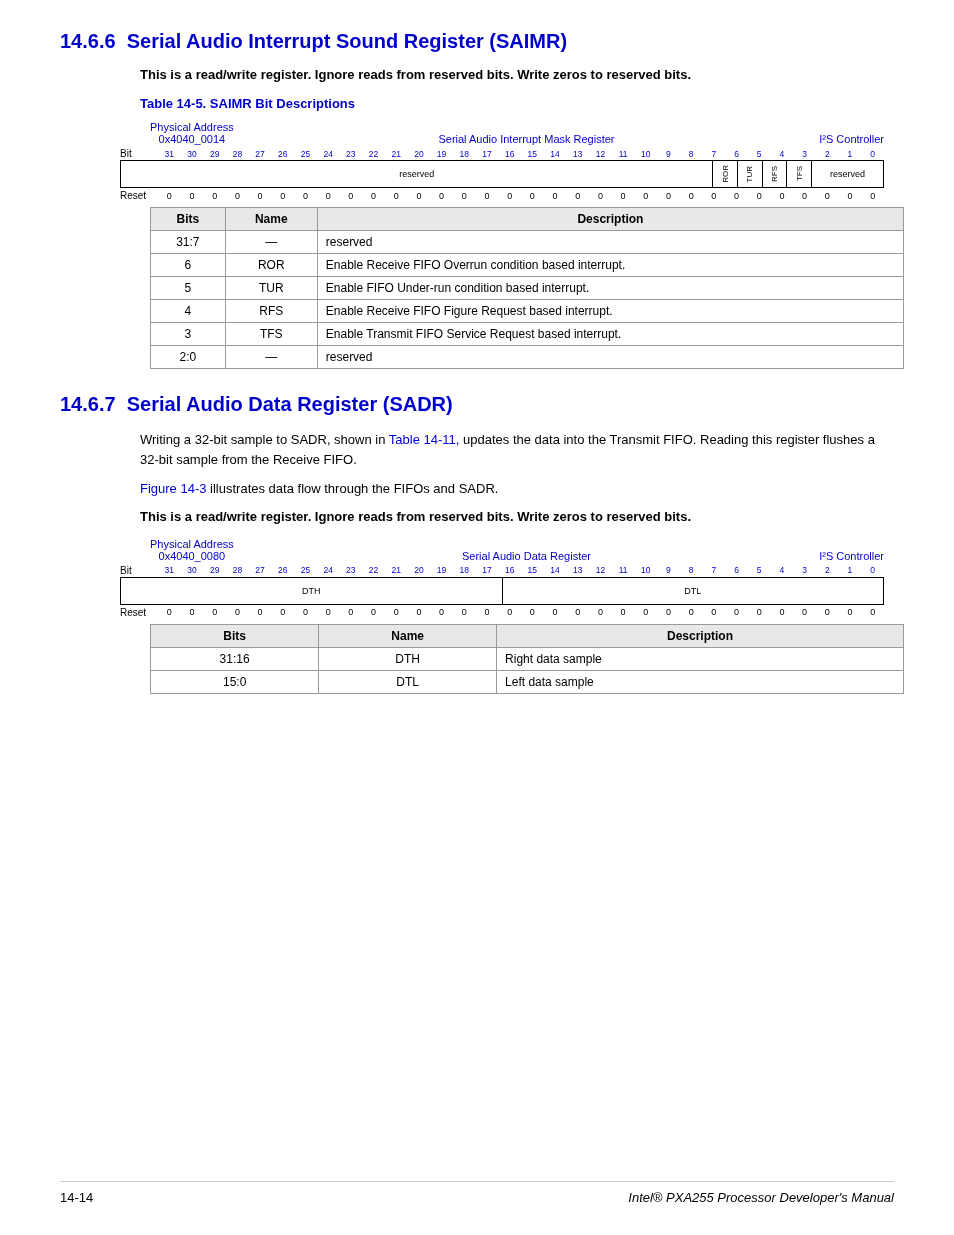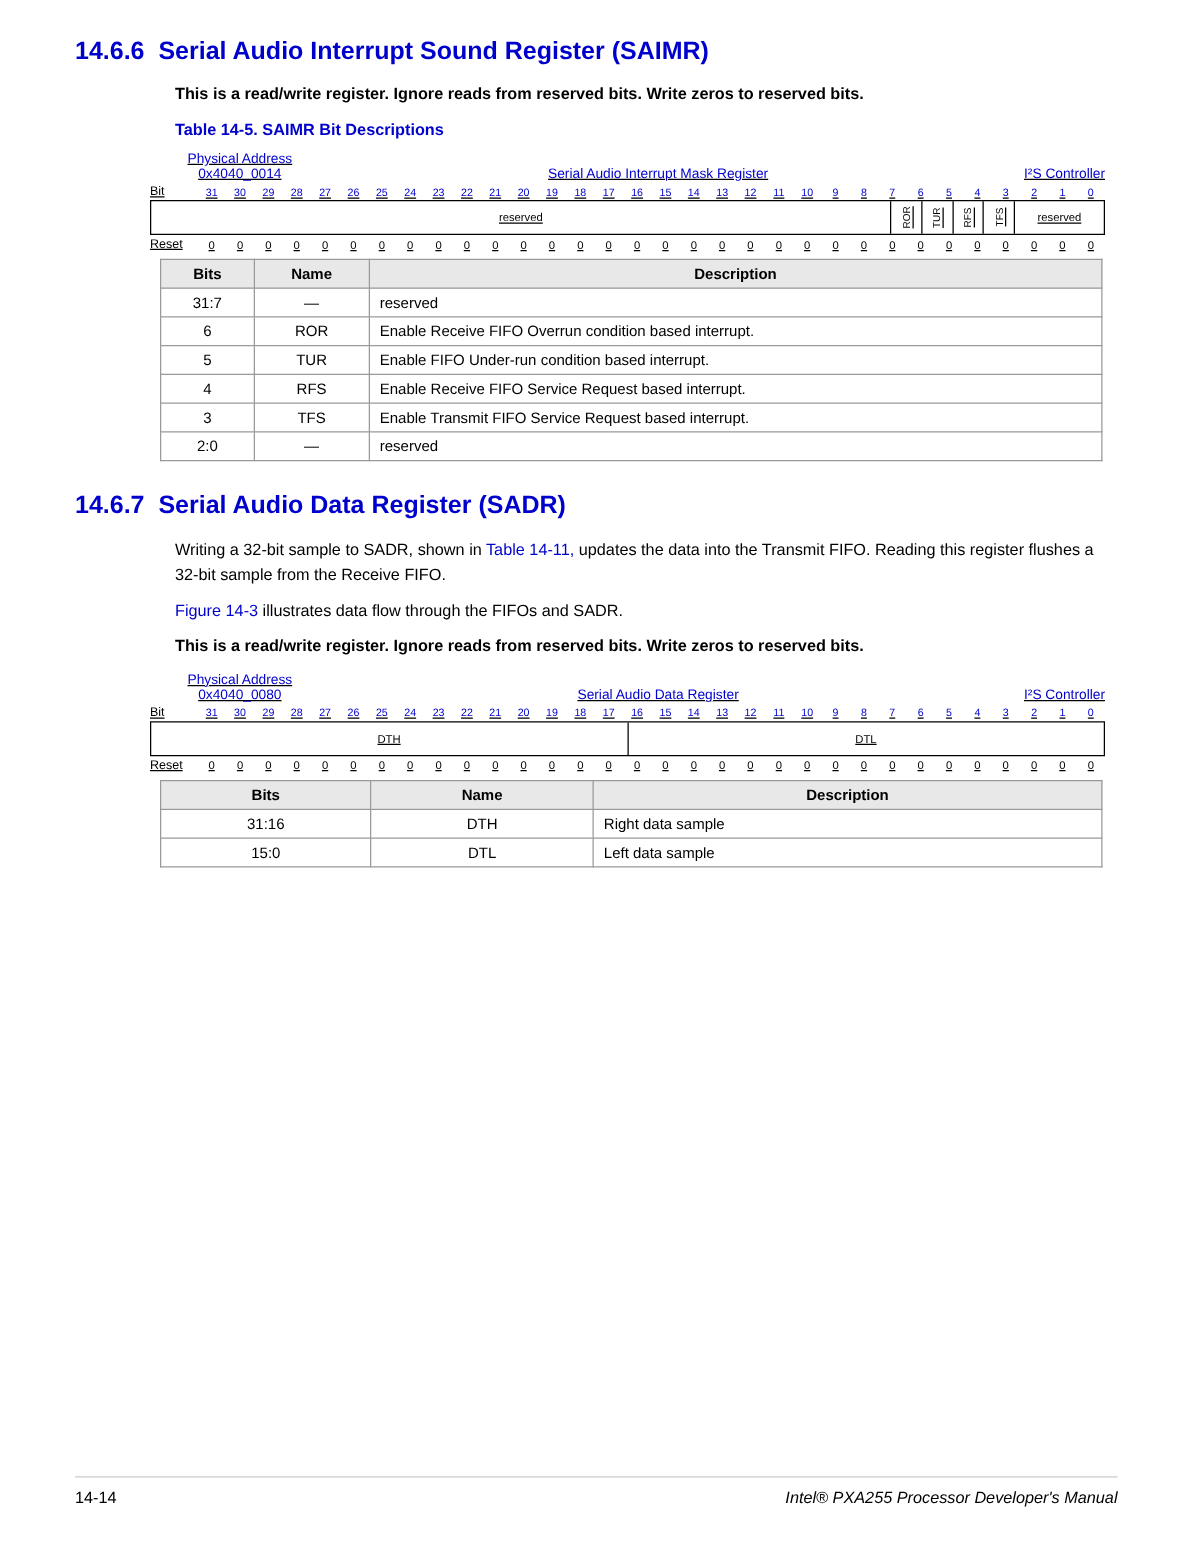--- a/index.html
+++ b/index.html
@@ -64,27 +64,26 @@
       margin-left: 80px;
       margin-bottom: 10px;
     }
 
     
     .reg-diagram-container {
       margin-left: 60px;
       margin-right: 10px;
       margin-bottom: 4px;
       font-size: 9px;
-      text-decoration: underline;
     }
 
     
     .desc-table {
       width: calc(100% - 80px);
-      margin-left: 68px;
+      margin-left: 90px;
       border-collapse: collapse;
       font-size: 13px;
       margin-bottom: 24px;
       margin-top: 6px;
     }
 
     .desc-table th {
       background: #e8e8e8;
       border: 1px solid #999;
       padding: 4px 8px;
@@ -299,21 +298,21 @@
           <td>Enable Receive FIFO Overrun condition based interrupt.</td>
         </tr>
         <tr>
           <td>5</td>
           <td>TUR</td>
           <td>Enable FIFO Under-run condition based interrupt.</td>
         </tr>
         <tr>
           <td>4</td>
           <td>RFS</td>
-          <td>Enable Receive FIFO Service Request based interrupt.</td>
+          <td>Enable Receive FIFO Figure Request based interrupt.</td>
         </tr>
         <tr>
           <td>3</td>
           <td>TFS</td>
           <td>Enable Transmit FIFO Service Request based interrupt.</td>
         </tr>
         <tr>
           <td>2:0</td>
           <td>—</td>
           <td>reserved</td>

